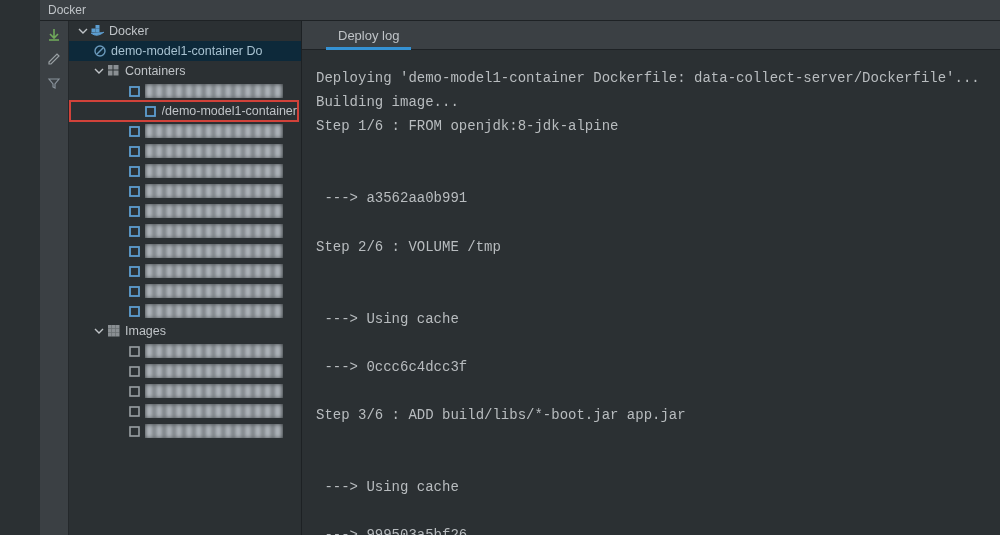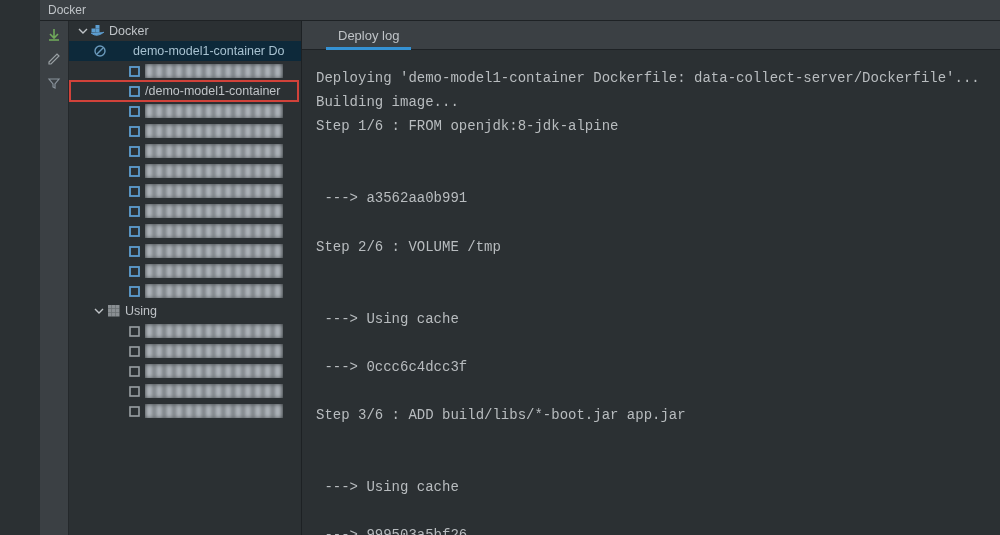--- a/index.html
+++ b/index.html
@@ -83,30 +83,30 @@
   }
   .node .icon {
     width: 14px; height: 14px; margin-right: 4px;
     display:flex; align-items:center; justify-content:center;
     flex: 0 0 auto;
   }
   .node .lbl { overflow: hidden; text-overflow: ellipsis; }
   .node.selected {
     background: var(--sel-bg);
     color: var(--sel-text);
-    gap: 22px;
   }
   .node.blur .lbl {
     color: transparent;
     text-shadow: 0 0 5px #b6bcc2;
     letter-spacing: 1px;
     font-weight: 600;
   }
   .hl {
     position: relative;
+    justify-content: flex-end;
   }
   .hl::after {
     content: "";
     position: absolute;
     inset: -1px 2px -1px 0;
     border: 2px solid var(--red);
     pointer-events: none;
   }
   .pad-0 { padding-left: 8px; }
   .pad-1 { padding-left: 24px; }
@@ -209,20 +209,36 @@
       <div class="node pad-1 selected">
         <span class="icon">
           <svg width="12" height="12" viewBox="0 0 12 12">
               <circle cx="6" cy="6" r="5" fill="none" stroke="#6a99bb" stroke-width="1.4"></circle>
               <path d="M3 9 L9 3" stroke="#6a99bb" stroke-width="1.4"></path>
             </svg>
         </span>
         <span class="lbl">demo-model1-container Do</span>
       </div>
 
+      <div class="node pad-1">
+        <span class="chev">
+          <svg width="10" height="10" viewBox="0 0 10 10">
+              <path d="M1 3 L5 7 L9 3" fill="none" stroke="currentColor" stroke-width="1.4"></path>
+            </svg>
+        </span>
+        <span class="icon grey-ico">
+          <svg width="12" height="12" viewBox="0 0 12 12">
+              <rect x="0" y="0" width="4" height="4" fill="#8a8f93"></rect>
+              <rect x="6" y="0" width="4" height="4" fill="#8a8f93"></rect>
+              <rect x="0" y="6" width="4" height="4" fill="#8a8f93"></rect>
+              <rect x="6" y="6" width="4" height="4" fill="#8a8f93"></rect>
+            </svg>
+        </span>
+        <span class="lbl">Containers</span>
+      </div>
 
       <div id="containers-list">
           <div class="node pad-3 blur">
             <span class="icon">
               <svg width="11" height="11" viewBox="0 0 11 11">
                 <rect x="1" y="1" width="9" height="9" fill="none" stroke="#5d9ed1" stroke-width="1.8"></rect>
               </svg>
             </span>
             <span class="lbl">██████████████</span>
           </div>
@@ -328,21 +344,21 @@
               <rect x="4" y="0" width="3" height="3" fill="#8a8f93"></rect>
               <rect x="8" y="0" width="3" height="3" fill="#8a8f93"></rect>
             <rect x="0" y="4" width="3" height="3" fill="#8a8f93"></rect>
               <rect x="4" y="4" width="3" height="3" fill="#8a8f93"></rect>
               <rect x="8" y="4" width="3" height="3" fill="#8a8f93"></rect>
             <rect x="0" y="8" width="3" height="3" fill="#8a8f93"></rect>
               <rect x="4" y="8" width="3" height="3" fill="#8a8f93"></rect>
               <rect x="8" y="8" width="3" height="3" fill="#8a8f93"></rect>
           </svg>
         </span>
-        <span class="lbl">Using</span>
+        <span class="lbl">Images</span>
       </div>
 
       <div id="images-list">
           <div class="node pad-3 blur">
             <span class="icon">
               <svg width="11" height="11" viewBox="0 0 11 11">
                 <rect x="1" y="1" width="9" height="9" fill="none" stroke="#9aa0a4" stroke-width="1.6"></rect>
               </svg>
             </span>
             <span class="lbl">██████████████</span>

